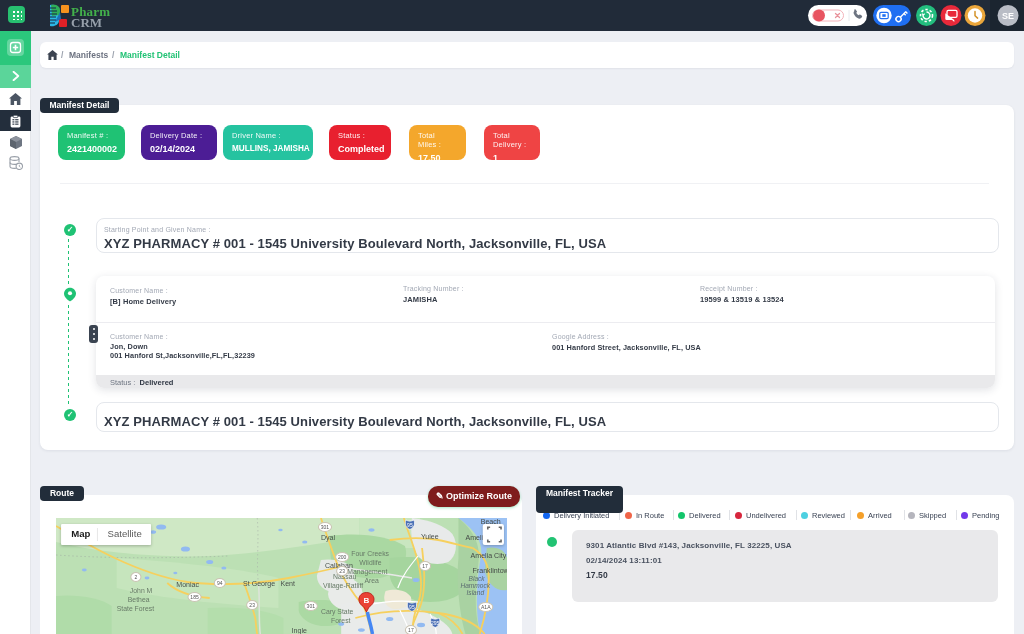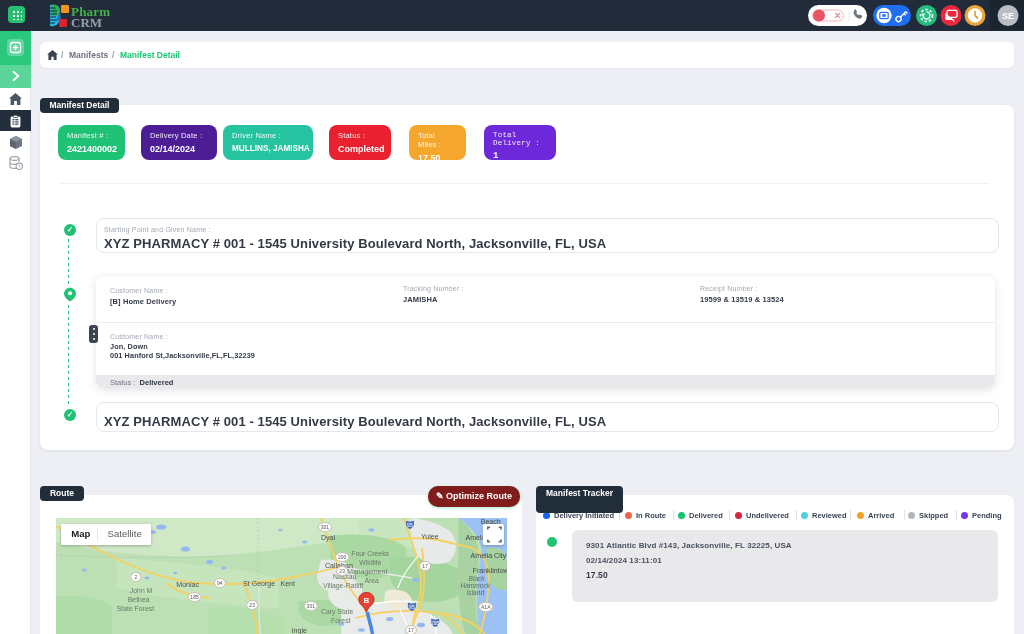--- a/index.html
+++ b/index.html
@@ -54,21 +54,21 @@
   #box2-foot { position:absolute; left:0; top:99px; width:899px; height:13px; background:#e9e9eb; border-radius:0 0 8px 8px; font-size:7.5px; padding:2.5px 0 0 14px; color:#6f7683; }
   #handle { position:absolute; left:89px; top:325px; width:9px; height:18px; background:#3a4350; border-radius:3px; z-index:6; }
   #handle i { position:absolute; left:3.5px; width:2px; height:2px; border-radius:50%; background:#fff; }
 
   
   #route-card { left:40px; top:495px; width:482px; height:139px; background:#fff; border-radius:8px 8px 0 0; }
   #opt-btn { left:428px; top:486px; width:92px; height:21px; background:#7f1d1d; border-radius:10px; color:#fff; font-size:9px; font-weight:700; text-align:center; line-height:21px; z-index:5; box-shadow:0 1px 3px rgba(31,195,108,.4); }
   #map { left:56px; top:518px; width:451px; height:116px; overflow:hidden; }
 
   #tracker-card { left:536px; top:495px; width:478px; height:139px; background:#fff; border-radius:8px 8px 0 0; }
-  .leg { position:absolute; top:511px; font-size:7.5px; font-weight:700; color:#3a4354; }
+  .leg { position:absolute; top:511px; font-size:7.5px; font-weight:400; color:#3a4354; }
   .leg b { display:inline-block; width:7px; height:7px; border-radius:50%; margin-right:4px; vertical-align:-1px; }
   .legdiv { position:absolute; top:510px; width:1px; height:10px; background:#e0e2e6; }
   #titem { left:572px; top:530px; width:426px; height:72px; background:#e9e9eb; border-radius:6px; padding:11px 0 0 14px; }
   #titem div { font-size:8px; font-weight:700; color:#4a5260; margin-bottom:5.5px; letter-spacing:.1px; }
   #tdot { left:547px; top:537px; width:10px; height:10px; border-radius:50%; background:#22c373; }
 </style>
 </head>
 <body>
 
 <div class="abs" id="topbar"></div>
@@ -208,21 +208,21 @@
     <div class="v" style="font-size:8.2px;">MULLINS, JAMISHA</div>
   </div>
 <div class="chip" style="left:329px;width:62px;background:#e8202f;">
     <div class="l">Status :</div>
     <div class="v">Completed</div>
   </div>
 <div class="chip" style="left:409px;width:57px;background:#f4a72c;">
     <div class="l">Total Miles :</div>
     <div class="v">17.50</div>
   </div>
-<div class="chip" style="left:484px;width:72px;background:#6d28d9;font-family:Liberation Mono, monospace;">
+<div class="chip" style="left:484px;width:56px;background:#ef4444;">
     <div class="l">Total Delivery :</div>
     <div class="v">1</div>
   </div>
 
 <div class="abs" id="div1"></div>
 
 <div class="tl-check" style="left:64px;top:224px;">✓</div>
 <div class="tl-dash" style="top:239px;height:45px;"></div>
 <svg class="abs" style="left:64px;top:287px;" width="12" height="15" viewBox="0 0 14 16">
   <path d="M7,0 C3.1,0 0,3.1 0,7 C0,12 7,16 7,16 C7,16 14,12 14,7 C14,3.1 10.9,0 7,0 Z" fill="#1fc274"></path>
@@ -246,20 +246,24 @@
       <div class="val" style="font-size:7.5px;">JAMISHA</div>
     </div>
   <div style="position:absolute;left:604px;top:9px;">
       <div class="lab">Receipt Number :</div>
       <div class="val" style="font-size:7.5px;">19599 &amp; 13519 &amp; 13524</div>
     </div>
   <div id="box2-div"></div>
   <div style="position:absolute;left:14px;top:57px;">
       <div class="lab">Customer Name :</div>
       <div class="val" style="font-size:7.3px;line-height:1.22;">Jon, Down<br>001 Hanford St,Jacksonville,FL,FL,32239</div>
+    </div>
+  <div style="position:absolute;left:456px;top:57px;">
+      <div class="lab">Google Address :</div>
+      <div class="val" style="font-size:7.3px;">001 Hanford Street, Jacksonville, FL, USA</div>
     </div>
   <div id="box2-foot">Status : &nbsp;<b style="color:#2f3643;">Delivered</b></div>
 </div>
 <div class="abs" id="handle">
     <i style="top:3px;"></i>
     <i style="top:8px;"></i>
     <i style="top:13px;"></i>
   </div>
 
 <div class="ibox" style="top:402px;height:30px;padding:11px 0 0 7px;">

